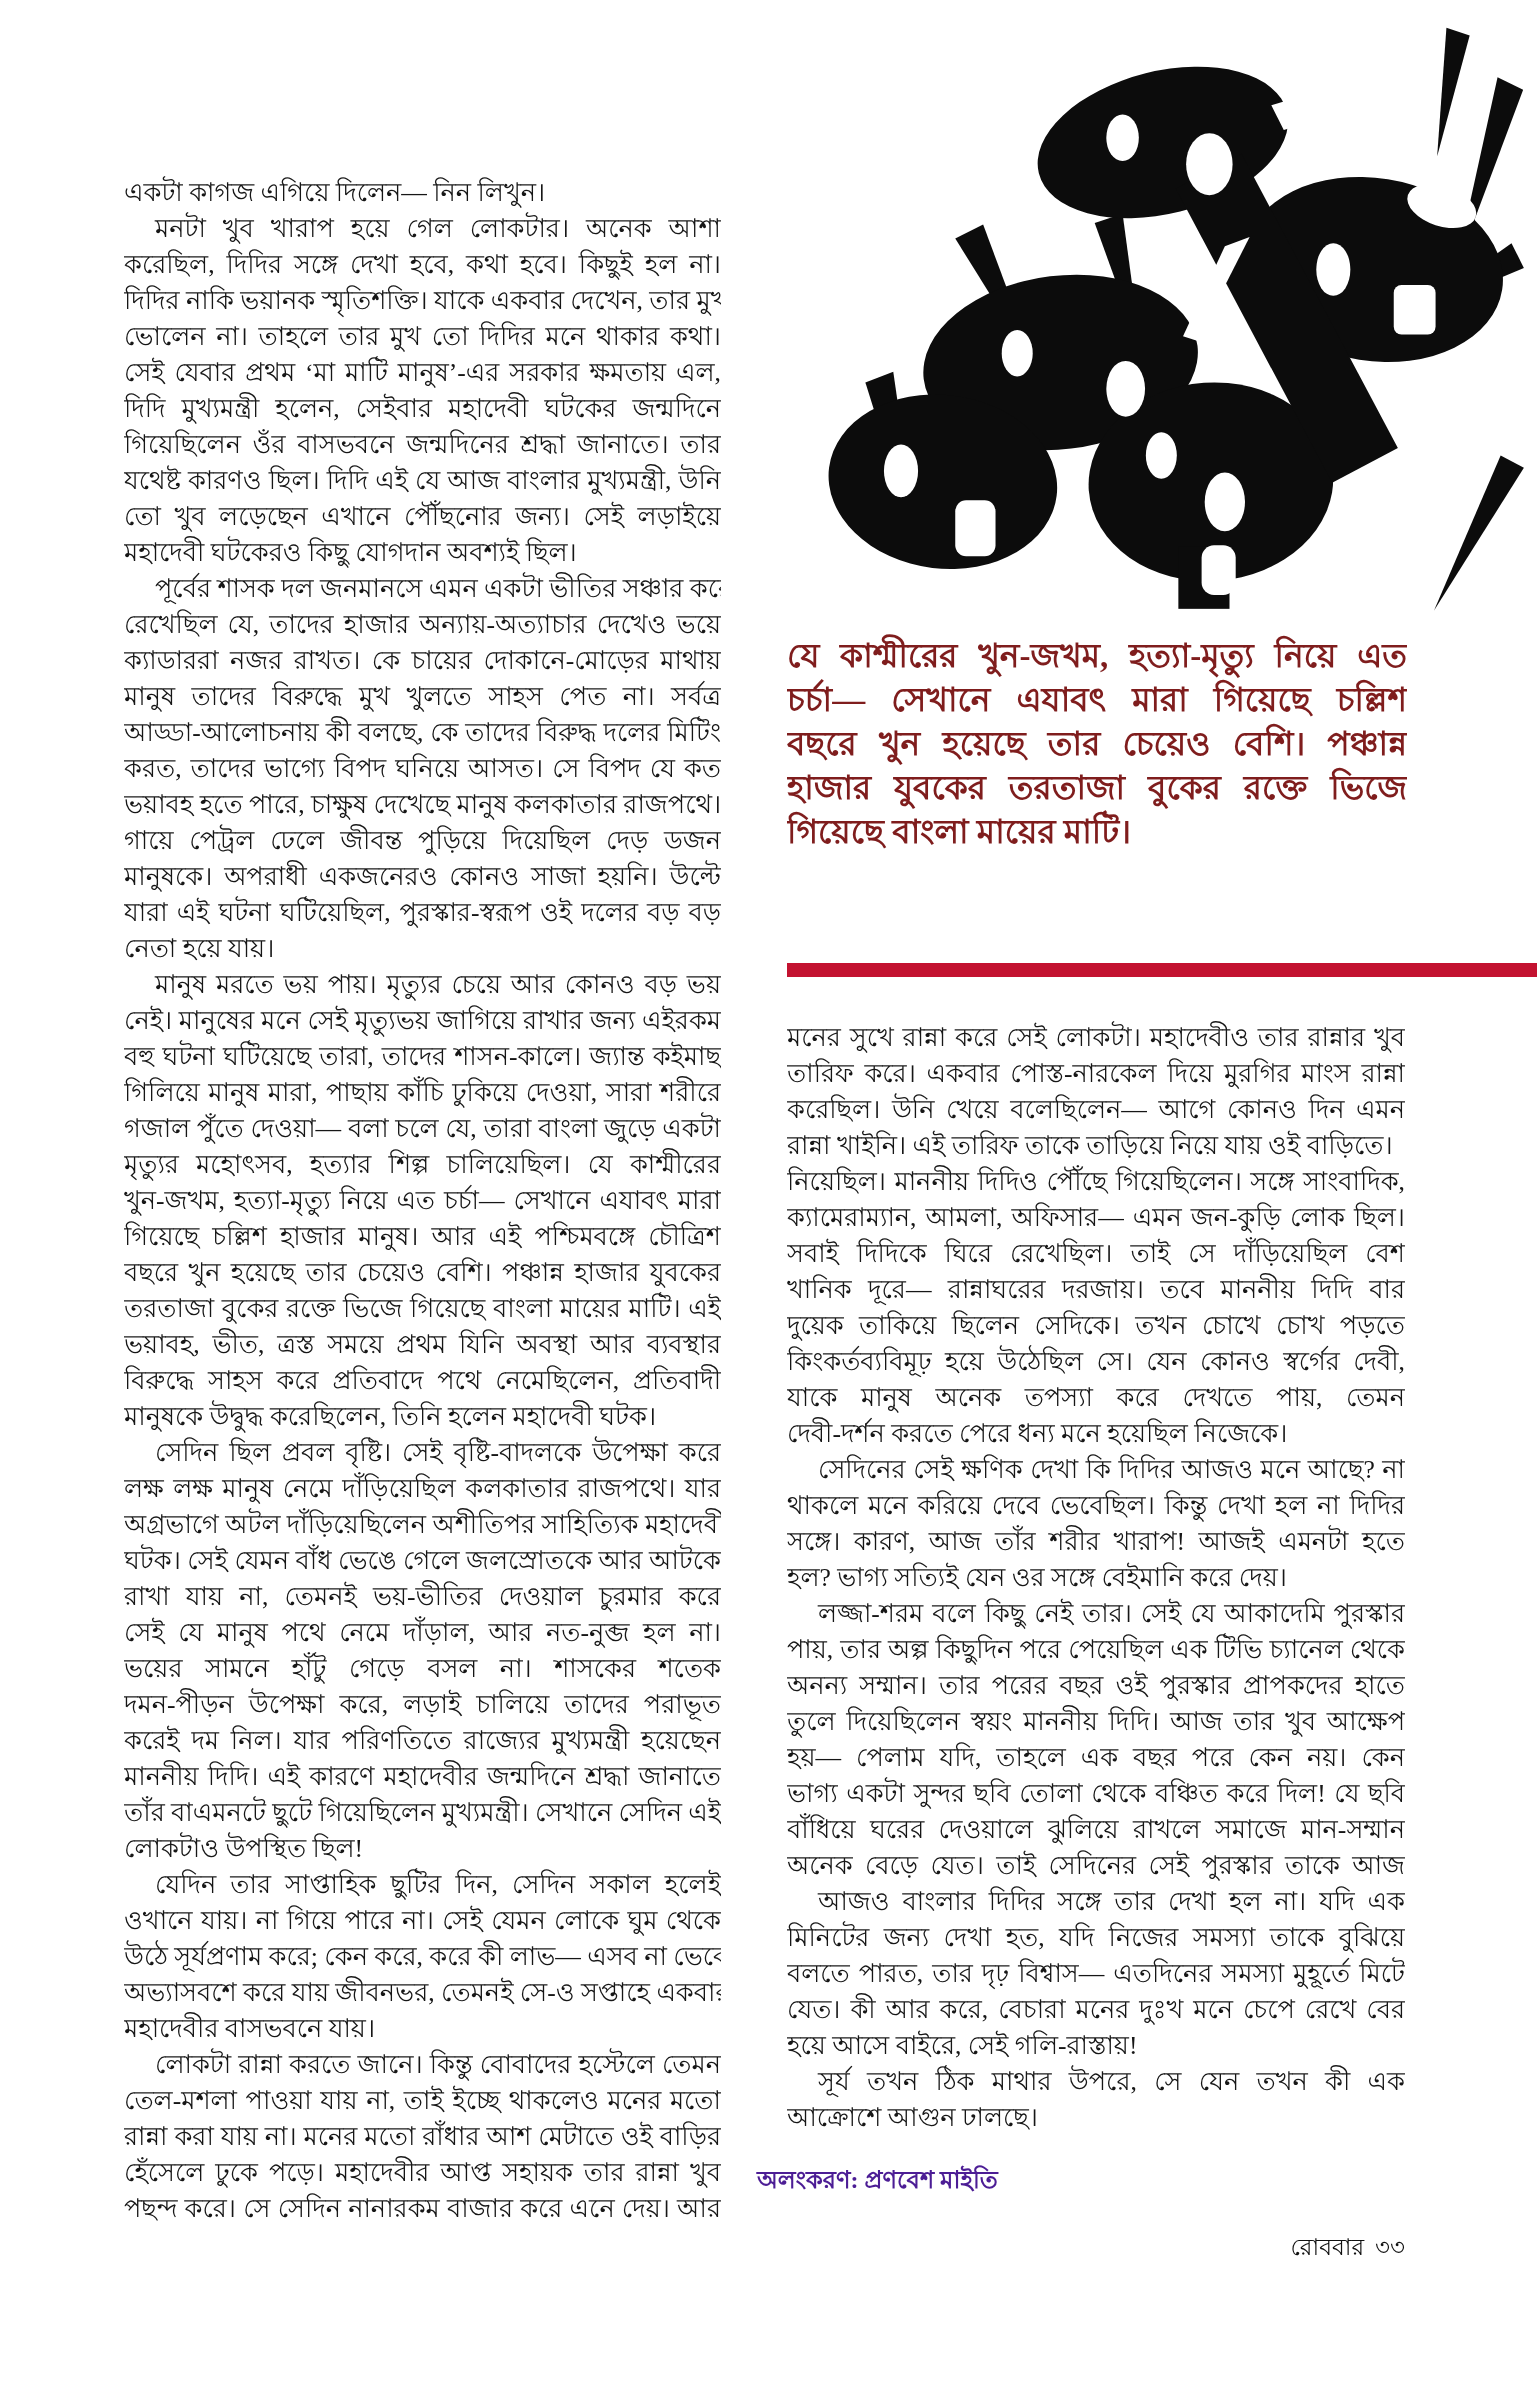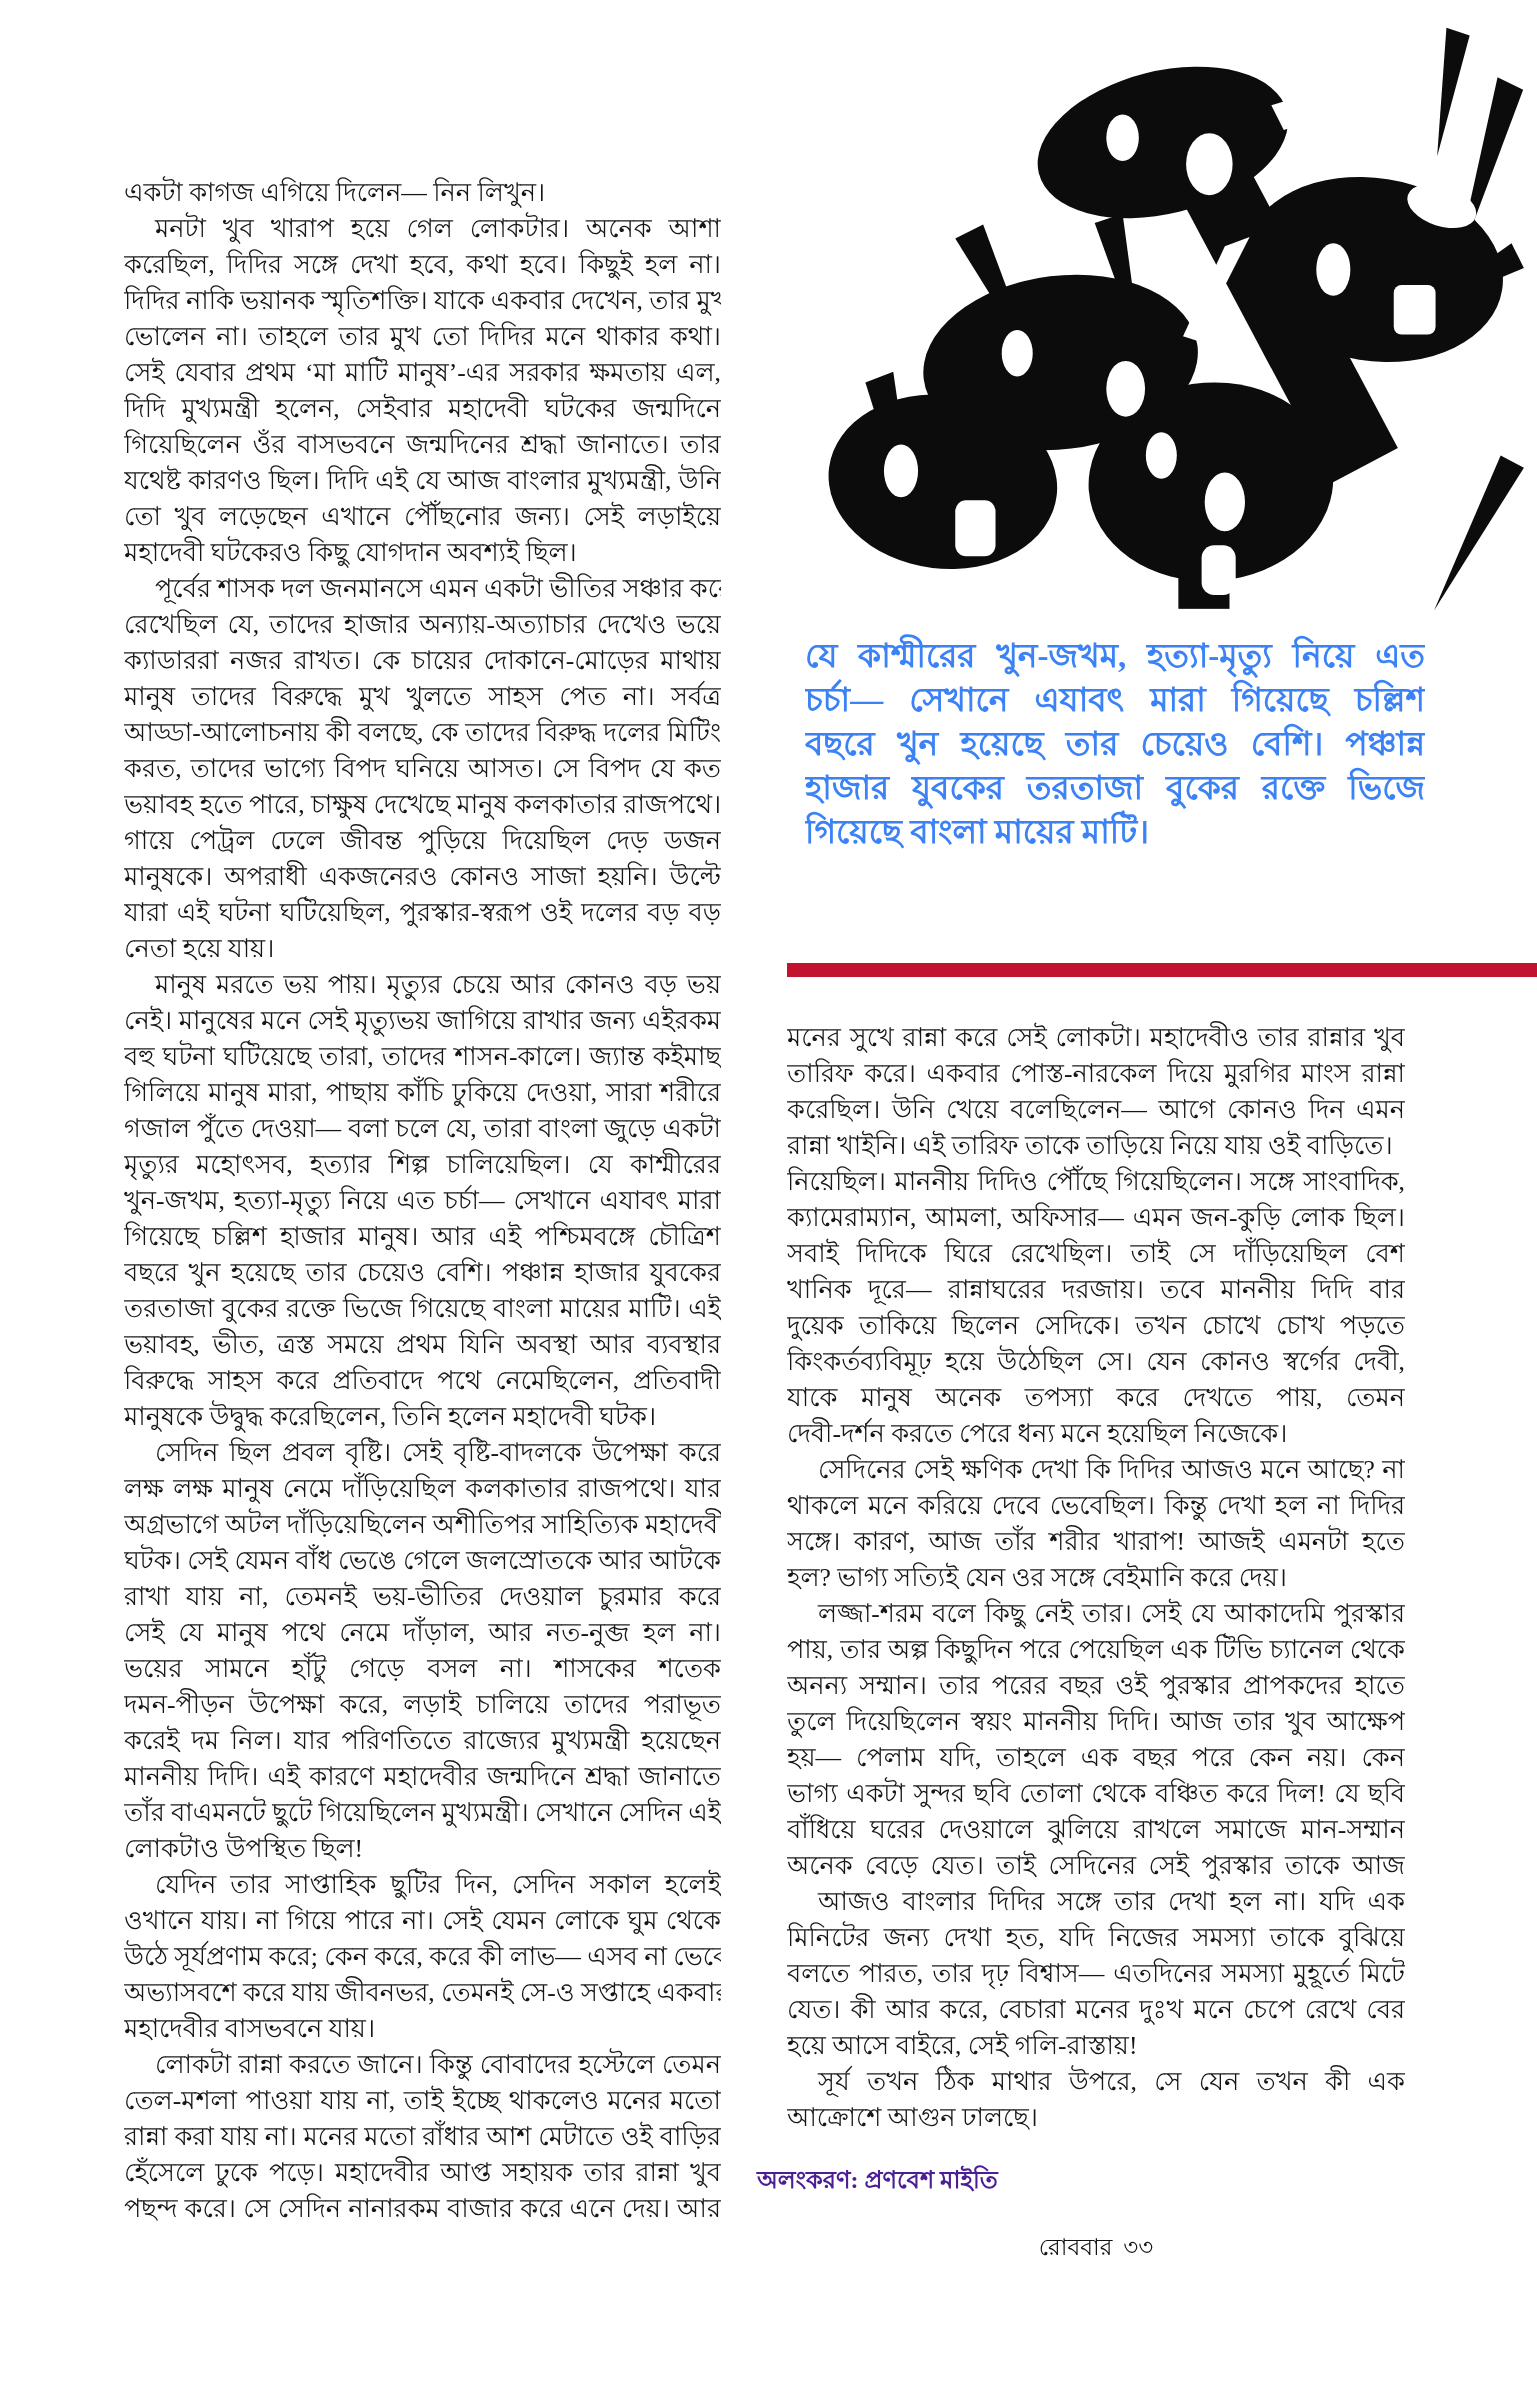--- a/index.html
+++ b/index.html
@@ -18,22 +18,22 @@
     white-space:nowrap;overflow:hidden;
     text-align:justify;
     
   }
   .col .line{text-align-last:justify;}
   .col .line.end{text-align-last:left;}
   .line.indent{text-indent:31px;}
   #left-col{left:124px;top:163px;width:597px;}
   #right-col{left:787px;top:1008px;width:618px;}
   .pullquote{
-    position:absolute;left:805px;top:634px;width:620px;margin:0;padding:0;
-    font-weight:bold;color:#3b82f6;
+    position:absolute;left:787px;top:634px;width:620px;margin:0;padding:0;
+    font-weight:bold;color:#7f1d1d;
   }
   .pullquote .line{
     height:44px;line-height:44px;font-size:33px;
     white-space:nowrap;overflow:hidden;
     text-align:justify;text-align-last:justify;
   }
   .pullquote .line.end{text-align-last:left;}
   .red-rule{
     position:absolute;left:787px;top:963px;width:750px;height:14px;
     background:#c31230;
@@ -42,21 +42,21 @@
     position:absolute;left:791px;top:11.6px;width:736px;height:601px;margin:0;padding:0;
   }
   .illustration svg{display:block;width:100%;height:100%;}
   .credit{
     position:absolute;left:757px;top:2161px;width:618px;
     text-align:left;font-size:24px;font-weight:bold;color:#4c1d95;
     white-space:nowrap;
   }
   .footer{
     position:absolute;left:787px;top:2229px;width:618px;
-    text-align:center;font-size:23px;color:#101010;white-space:nowrap;
+    text-align:right;font-size:23px;color:#101010;white-space:nowrap;
   }
   .footer .pagenum{margin-left:11px;}
 </style>
 </head>
 <body>
 
 <div class="page">
 
   <section class="col" id="left-col">
       <div class="line end">একটা কাগজ এগিয়ে দিলেন— নিন লিখুন।</div>

